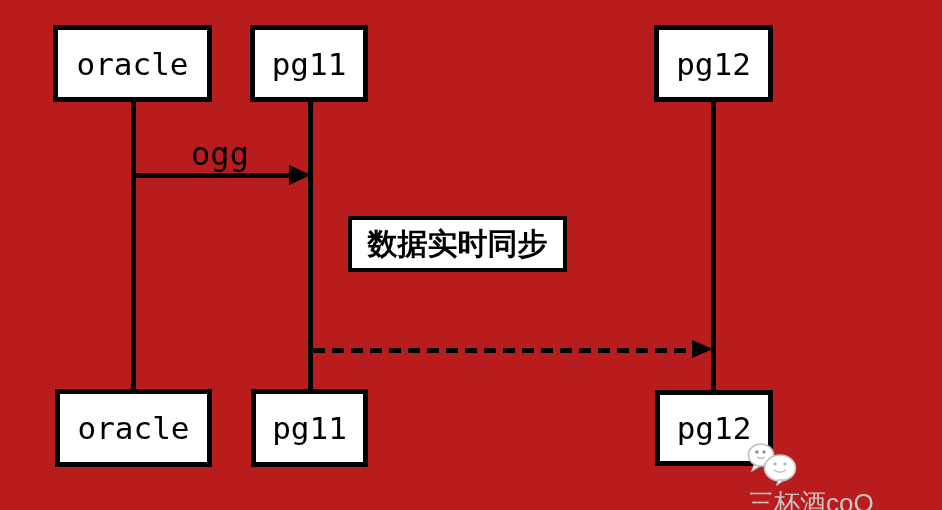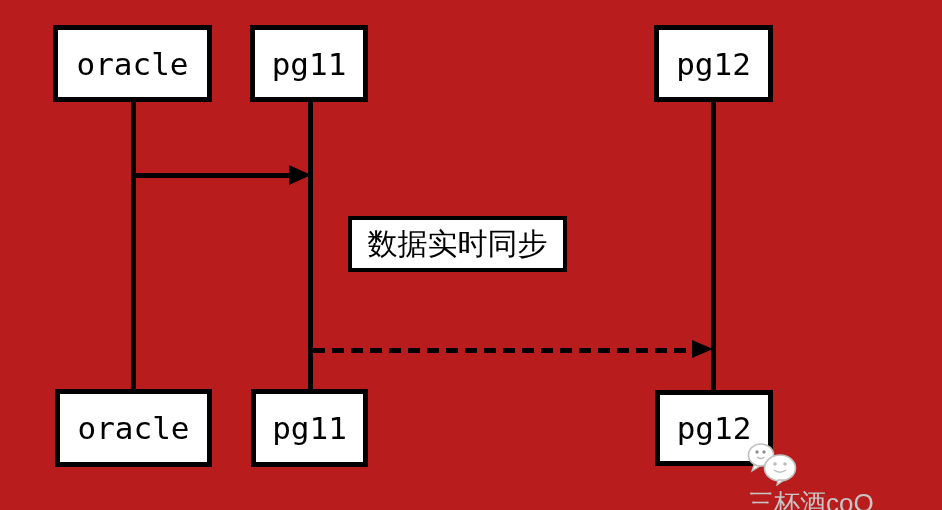--- a/index.html
+++ b/index.html
@@ -75,21 +75,21 @@
     border: 4px solid #000;
     background: #fff;
     box-sizing: border-box;
     display: flex;
     align-items: center;
     justify-content: center;
     z-index: 4;
   }
   .note-label {
     font-family: "Liberation Sans", "DejaVu Sans", sans-serif;
-    font-weight: 400;
+    font-weight: 700;
     font-size: 30px;
     color: #000;
     white-space: nowrap;
   }
   .watermark {
     position: absolute;
     left: 744px;
     top: 440px;
     display: flex;
     align-items: flex-start;
@@ -116,20 +116,21 @@
   <div class="actor-box" style="left:53px; top:25px; width:159px; height:77px;">
     <span class="actor-label">oracle</span>
   </div>
   <div class="actor-box" style="left:250px; top:25px; width:118px; height:77px;">
     <span class="actor-label">pg11</span>
   </div>
   <div class="actor-box" style="left:654px; top:25px; width:119px; height:77px;">
     <span class="actor-label">pg12</span>
   </div>
 
+  <div class="msg-label" style="left:140px; top:135px; width:160px;">ogg</div>
   <div class="msg-line-solid" style="left:133px; top:173px; width:158px;"></div>
   <div class="arrowhead" style="left:289px; top:165px;"></div>
 
   <div class="note-box">
     <span class="note-label">数据实时同步</span>
   </div>
 
   <div class="msg-line-dashed" style="left:313px; top:348px; width:380px;"></div>
   <div class="arrowhead" style="left:692px; top:340px; border-left-width:21px; border-top-width:9px; border-bottom-width:9px;"></div>
 

